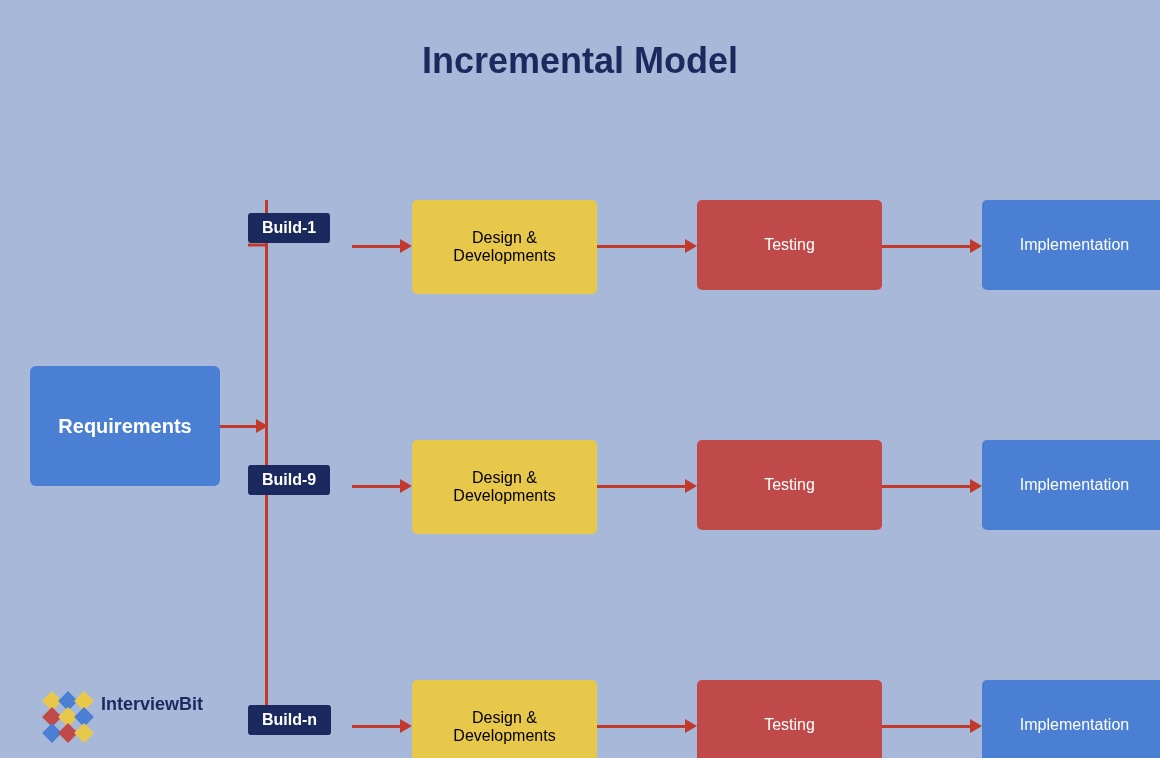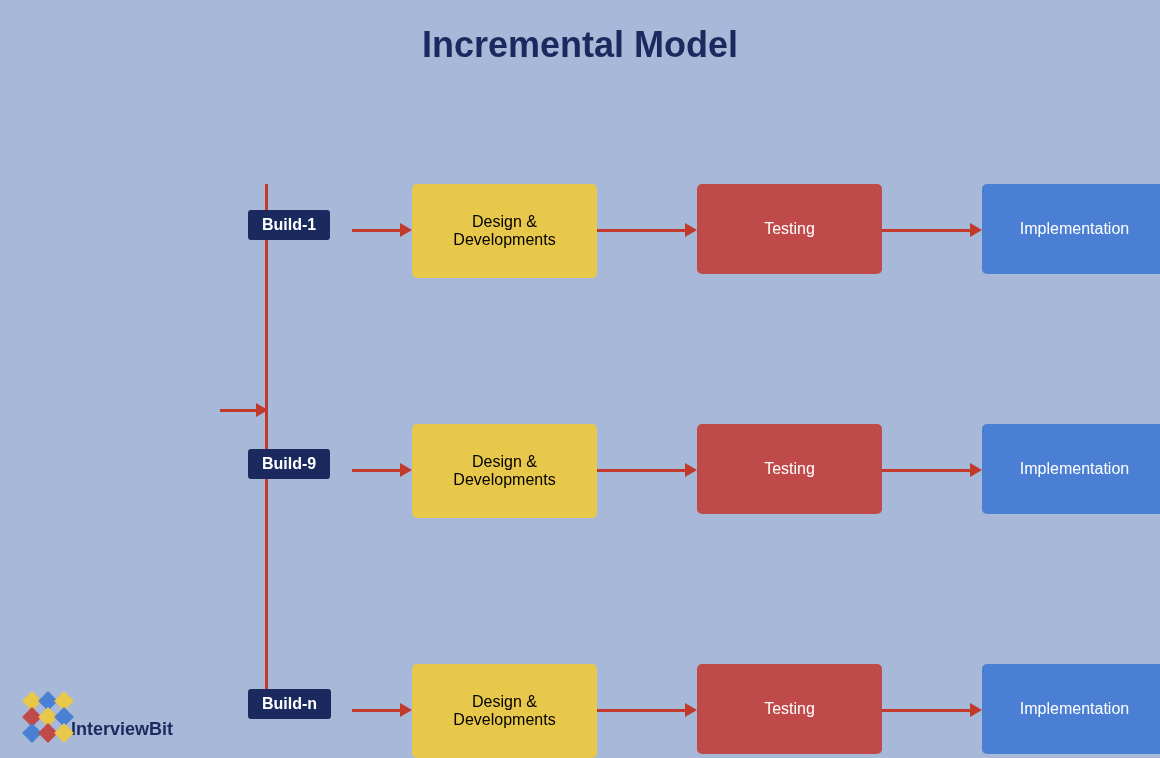--- a/index.html
+++ b/index.html
@@ -6,21 +6,21 @@
     body {
       width: 1160px;
       height: 758px;
       background-color: #a8b8d8;
       font-family: Arial, sans-serif;
       overflow: hidden;
       position: relative;
     }
     .page-title {
       text-align: center;
-      padding-top: 24px;
+      padding-top: 40px;
       font-size: 36px;
       font-weight: bold;
       color: #1a2a5e;
     }
     .diagram-container {
       position: relative;
       width: 100%;
       height: calc(100% - 90px);
       top: 10px;
     }
@@ -125,23 +125,24 @@
       width: 0;
       height: 0;
       border-top: 7px solid transparent;
       border-bottom: 7px solid transparent;
       border-left: 12px solid #c0392b;
     }
     
     .logo-area {
       position: absolute;
       bottom: 18px;
-      left: 25px;
-      display: flex;
-      align-items: flex-end;
+      left: 45px;
+      display: flex;
+      align-items: flex-start;
+      gap: 10px;
     }
     .logo-diamonds {
       display: grid;
       grid-template-columns: repeat(3, 14px);
       grid-template-rows: repeat(3, 14px);
       gap: 2px;
     }
     .diamond {
       width: 14px;
       height: 14px;
@@ -155,34 +156,37 @@
       font-weight: bold;
     }
   </style>
 </head>
 <body>
 
 <h1 class="page-title">Incremental Model</h1>
 
 <div class="diagram-container">
 
+  <div class="requirements-box">
+    <span>Requirements</span>
+  </div>
 
   <div class="req-arrow" style="width: 48px;">
     <div class="arrow-line" style="width: 36px;"></div>
     <div class="arrow-head"></div>
   </div>
 
   <div class="vertical-line"></div>
 
   <div style="position:absolute; top:108px; left:248px; height:90px; display:flex; align-items:center;">
 
     <div style="width:20px; height:3px; background:#c0392b; position:absolute; left:0; top:50%; transform:translateY(-50%);"></div>
   </div>
 
-  <div class="build-label" style="top: 134px;">
+  <div class="build-label" style="top: 121px;">
     <span>Build-1</span>
   </div>
 
   <div class="box-arrow" style="top:147px; left:352px; width:60px;">
     <div class="arrow-line" style="width:48px;"></div>
     <div class="arrow-head"></div>
   </div>
 
   <div class="row-box design-box" style="left:412px; top:108px;">
     <span style="white-space:pre-line;">Design &amp;

